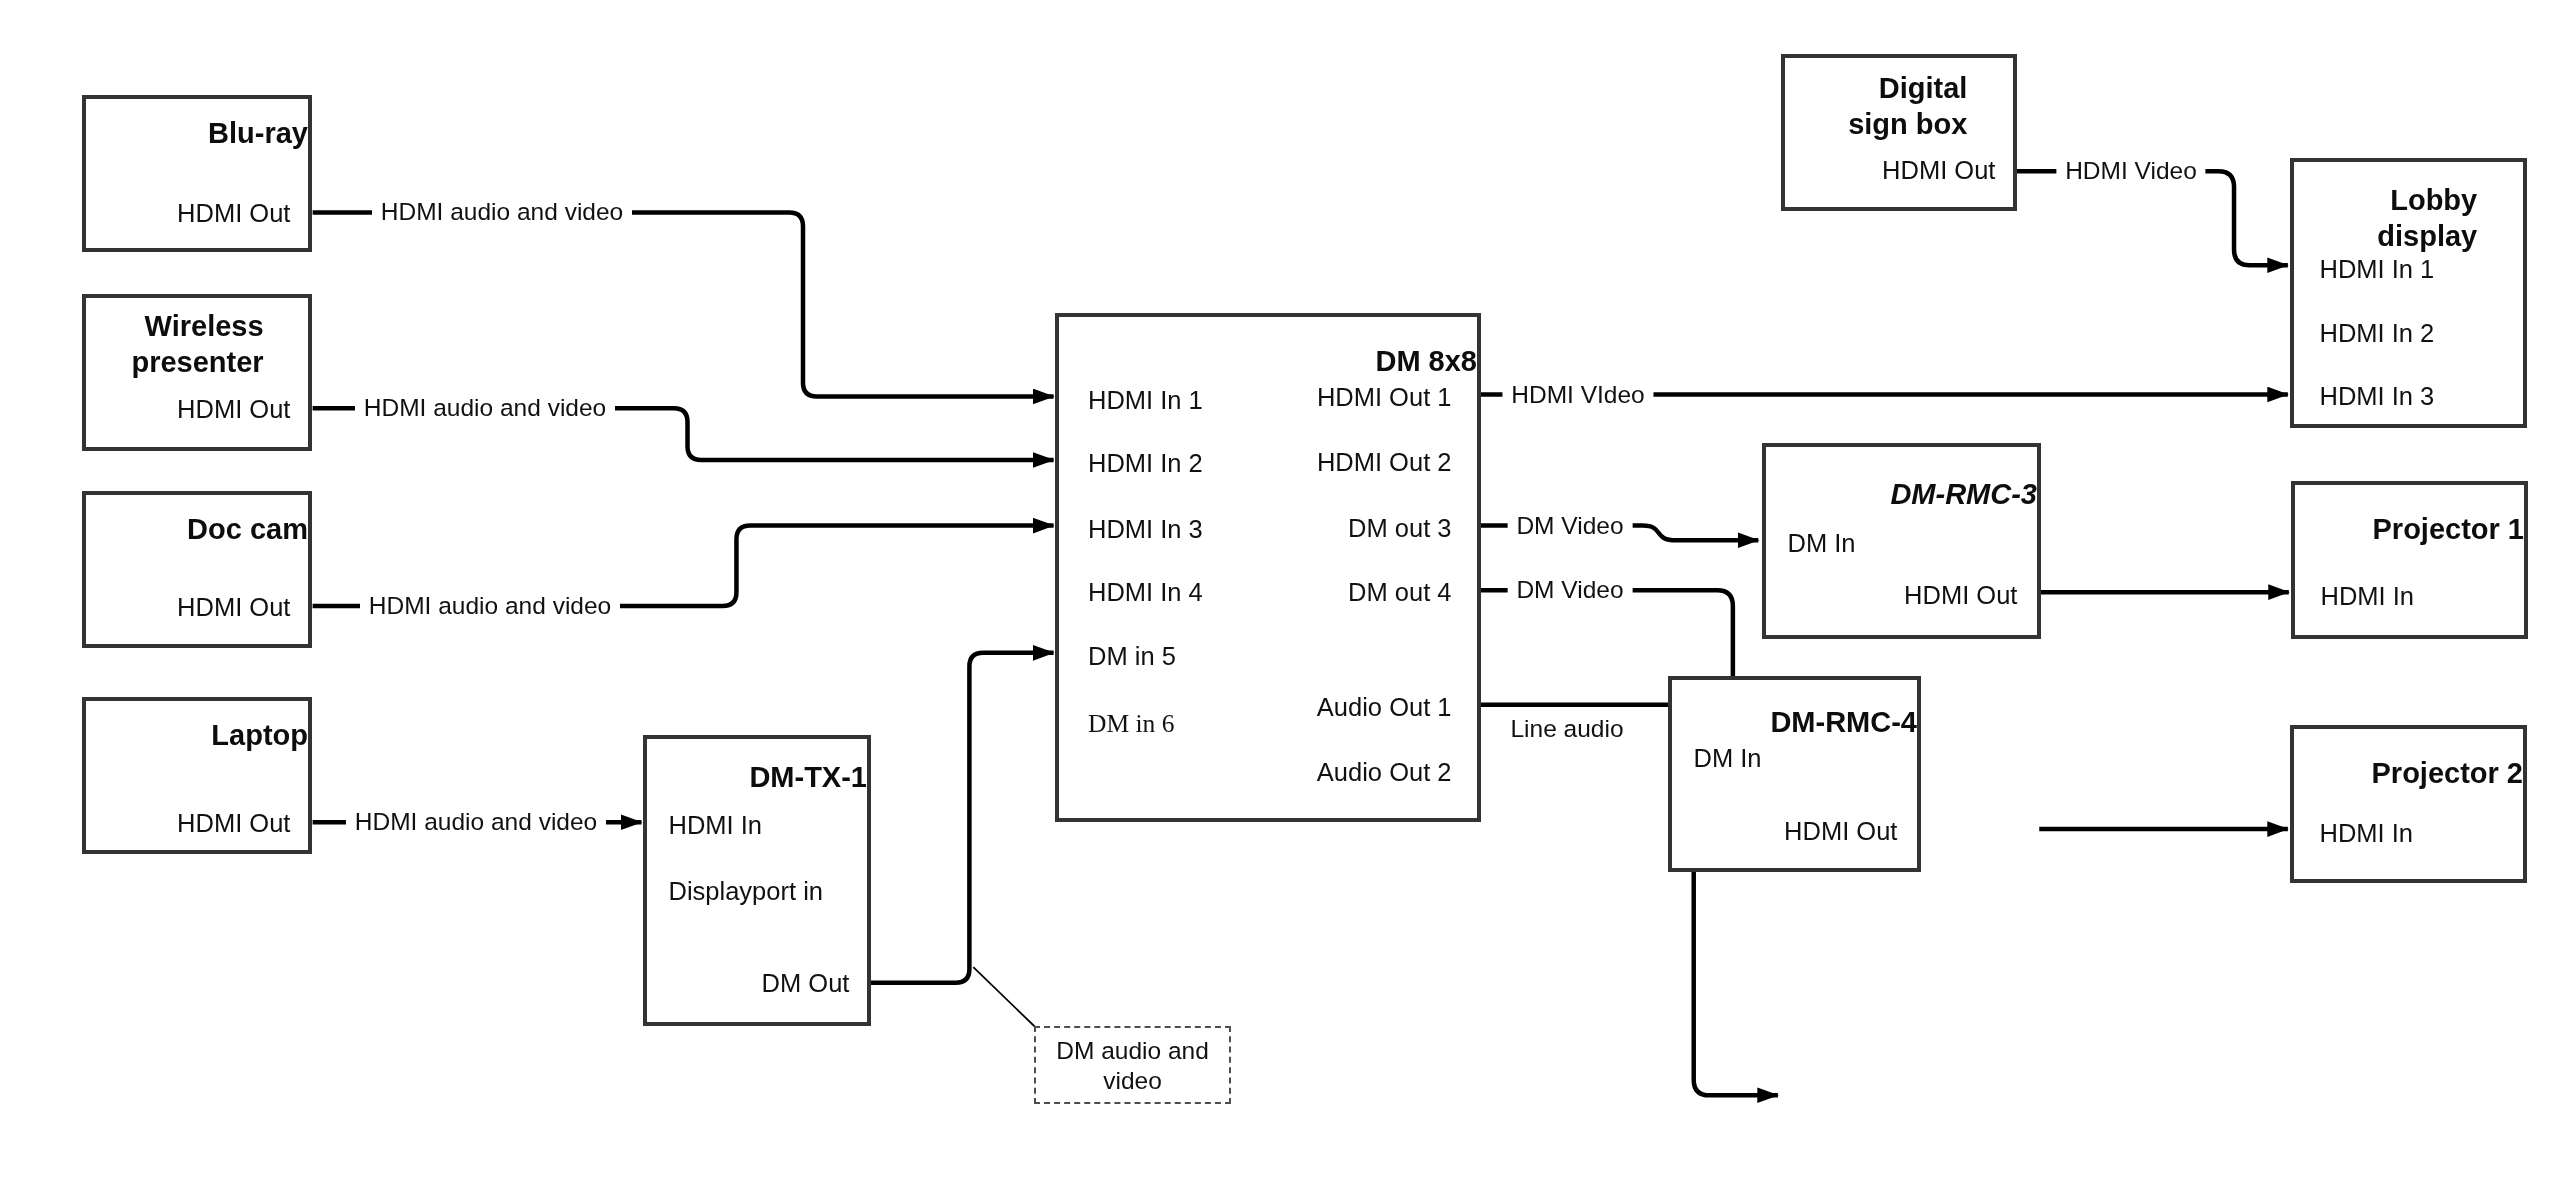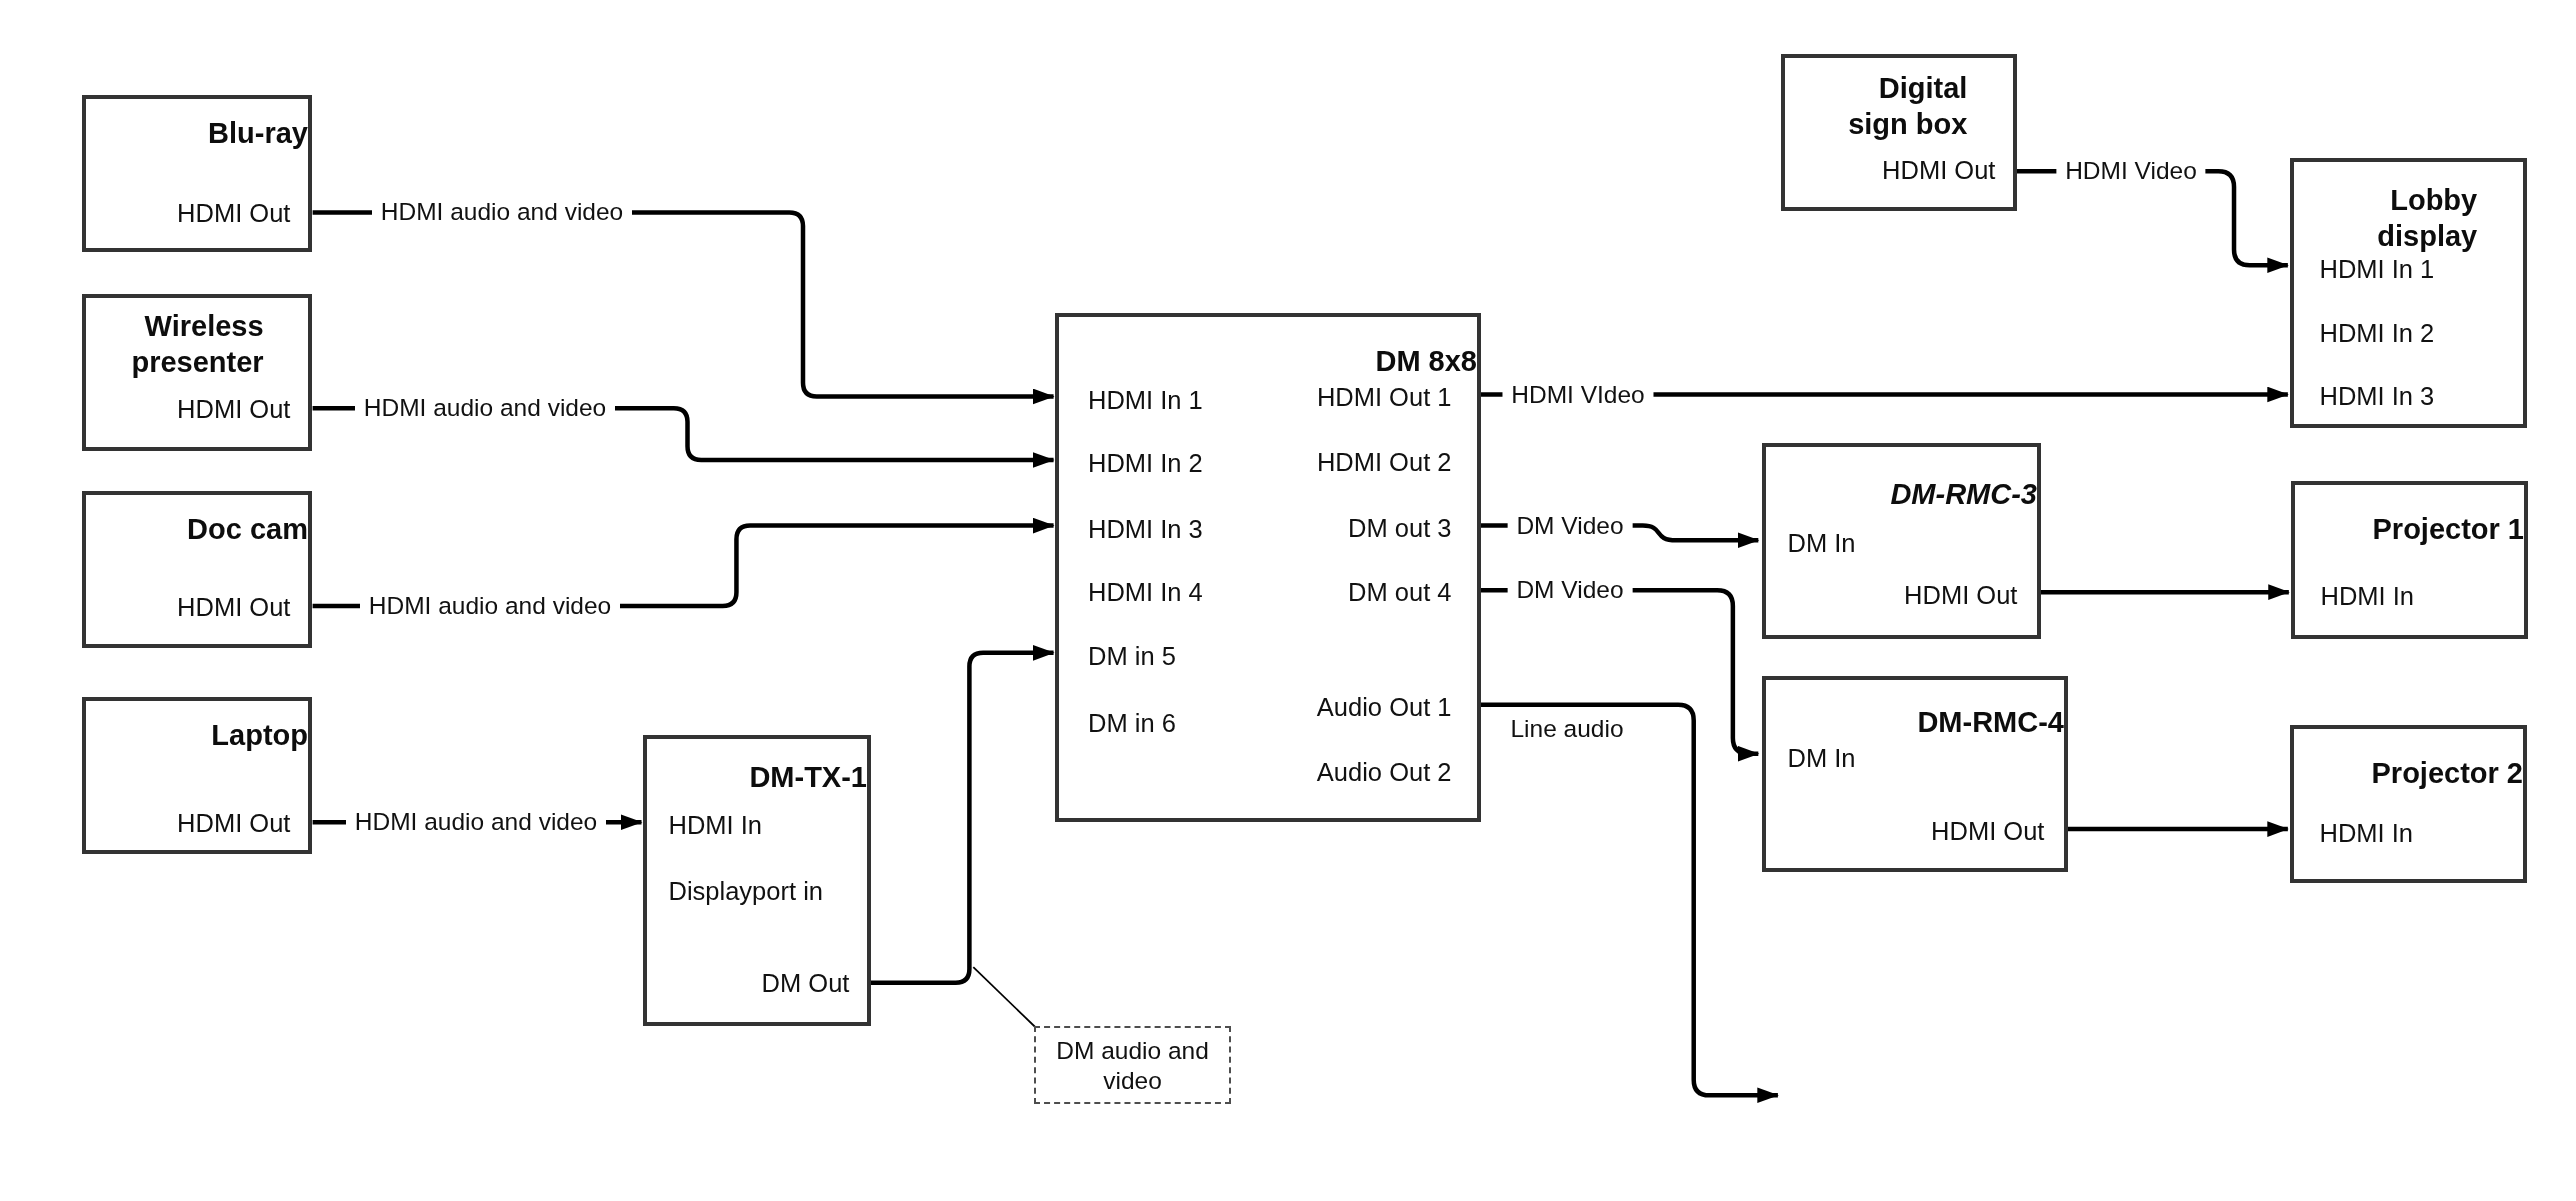--- a/index.html
+++ b/index.html
@@ -71,21 +71,21 @@
     <div class="port r" style="right:17.6px;top:228px;">DM Out</div>
   </div>
 
   <div class="node" style="left:1055px;top:313px;width:426px;height:509px;">
     <div class="title" style="top:25.5px;">DM 8x8</div>
     <div class="port l" style="left:29px;top:67px;">HDMI In 1</div>
     <div class="port l" style="left:29px;top:130px;">HDMI In 2</div>
     <div class="port l" style="left:29px;top:196px;">HDMI In 3</div>
     <div class="port l" style="left:29px;top:259px;">HDMI In 4</div>
     <div class="port l" style="left:29px;top:323px;">DM in 5</div>
-    <div class="port l" style="left:29px;top:390px;">DM in 6</div>
+    <div class="port l" style="left:29px;top:390px;font-family:Liberation Serif, serif;">DM in 6</div>
     <div class="port r" style="right:25.5px;top:64px;">HDMI Out 1</div>
     <div class="port r" style="right:25.5px;top:129px;">HDMI Out 2</div>
     <div class="port r" style="right:25.5px;top:195px;">DM out 3</div>
     <div class="port r" style="right:25.5px;top:259px;">DM out 4</div>
     <div class="port r" style="right:25.5px;top:374px;">Audio Out 1</div>
     <div class="port r" style="right:25.5px;top:439px;">Audio Out 2</div>
   </div>
 
   <div class="node" style="left:1781px;top:54px;width:236px;height:157px;">
     <div class="title narrow" style="top:11.7px;">Digital sign box</div>
@@ -103,21 +103,21 @@
     <div class="title" style="top:29px;font-style:italic;">DM-RMC-3</div>
     <div class="port l" style="left:21.5px;top:80px;">DM In</div>
     <div class="port r" style="right:19.6px;top:132px;">HDMI Out</div>
   </div>
 
   <div class="node" style="left:2291px;top:481px;width:237px;height:158px;">
     <div class="title" style="top:25.5px;">Projector 1</div>
     <div class="port l" style="left:25.5px;top:95px;">HDMI In</div>
   </div>
 
-  <div class="node" style="left:1762px;top:676px;width:306px;height:196px;">
+  <div class="node" style="left:1668px;top:676px;width:253px;height:196px;">
     <div class="title" style="top:23.5px;">DM-RMC-4</div>
     <div class="port l" style="left:21.5px;top:62px;">DM In</div>
     <div class="port r" style="right:19.6px;top:135px;">HDMI Out</div>
   </div>
 
   <div class="node" style="left:2290px;top:725px;width:237px;height:158px;">
     <div class="title" style="top:25.5px;">Projector 2</div>
     <div class="port l" style="left:25.5px;top:88px;">HDMI In</div>
   </div>
 

